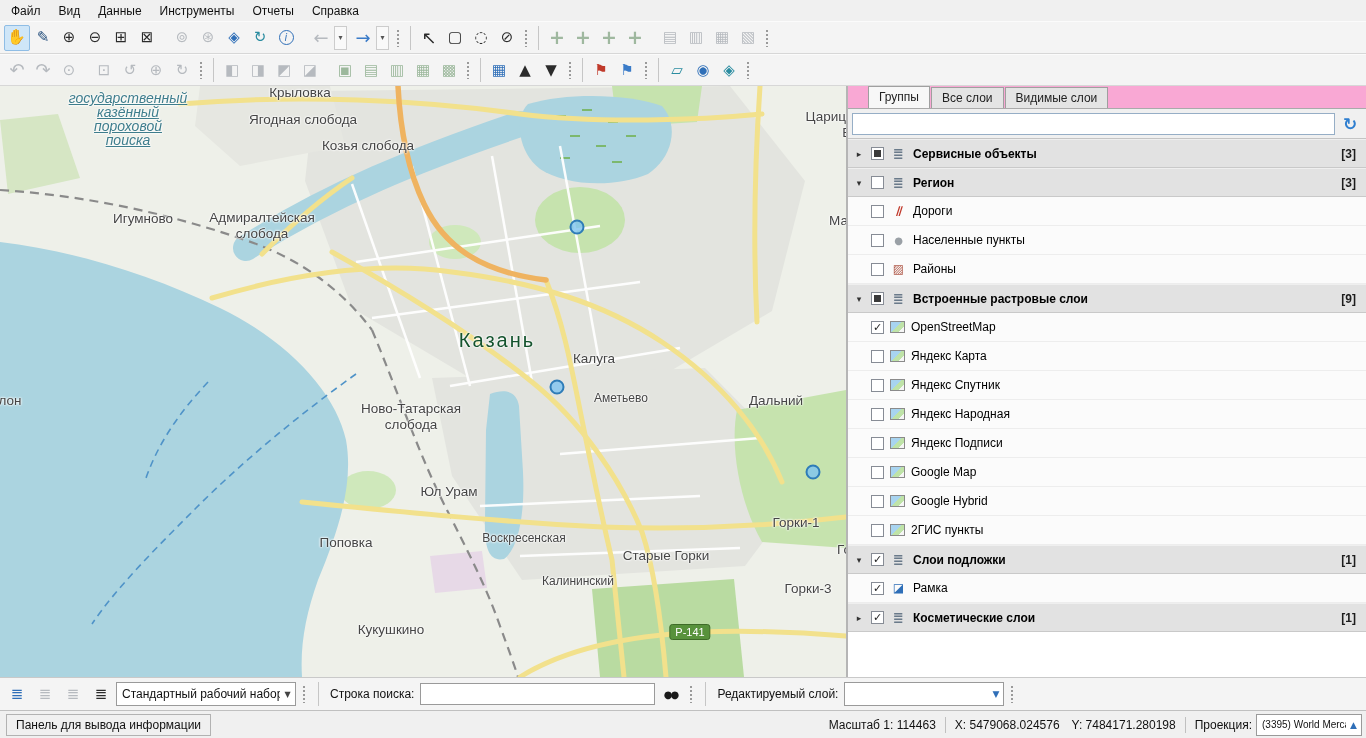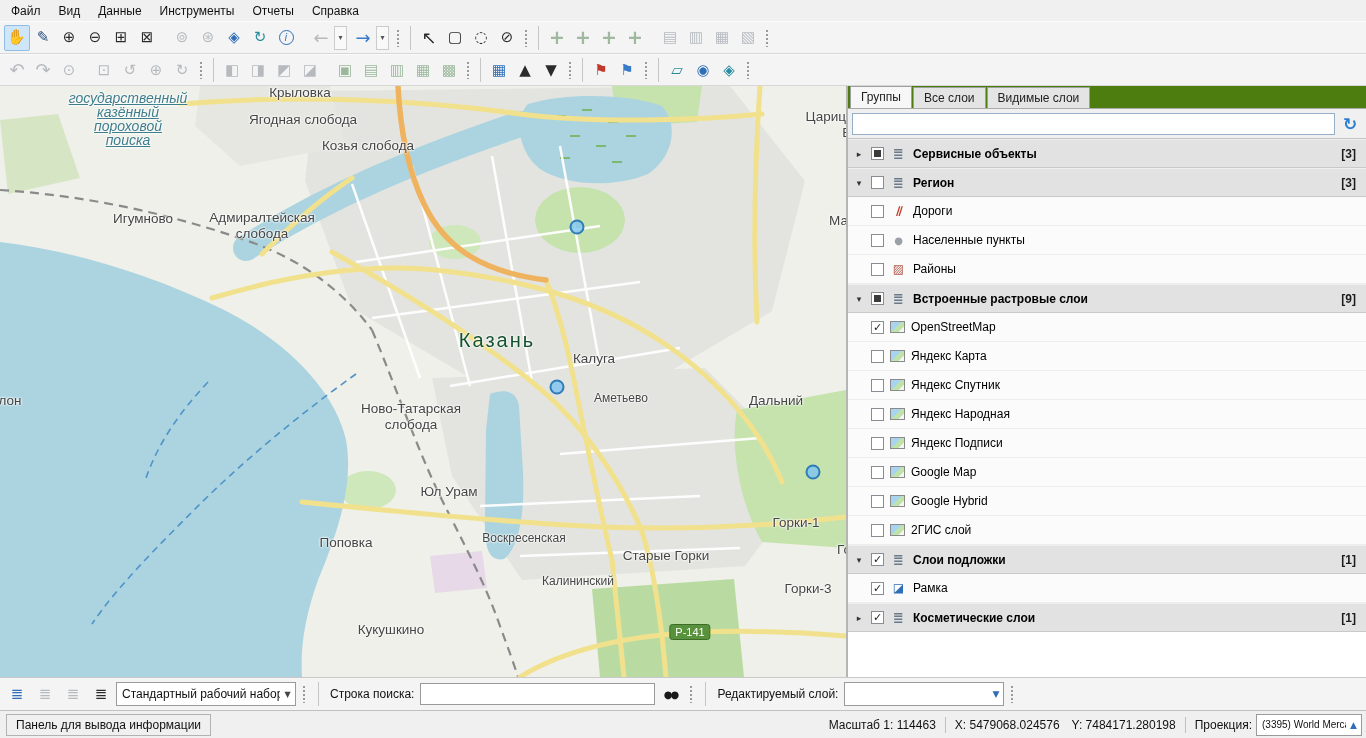--- a/index.html
+++ b/index.html
@@ -44,21 +44,21 @@
   .lbl.sm{font-size:12px;}
   .lbl.med{font-size:13.5px;}
   .lbl.city{font-size:20px;color:#14532d;letter-spacing:2px;}
   .lbl.ital{font-style:italic;color:#3e7d8c;font-size:14px;text-decoration:underline;}
   .lbl.shield{background:#58923c;color:#fff;border:1px solid #3e6b28;border-radius:3px;padding:1px 5px;font-size:11px;text-shadow:none;}
   .marker{position:absolute;width:15px;height:15px;border-radius:50%;background:rgba(125,195,240,.8);border:2px solid #2e7cb8;transform:translate(-50%,-50%);}
   #splitter{width:2px;background:#b5b5b5;flex:none;}
 
   
   #rightpanel{flex:1;display:flex;flex-direction:column;background:#f0f0f0;min-width:0;}
-  #tabs{height:22px;display:flex;align-items:flex-end;padding-left:2px;background:#4d7c0f;}
+  #tabs{height:22px;display:flex;align-items:flex-end;padding-left:20px;background:#f9a8d4;}
   .tab{padding:3px 10px 3px;font-size:12px;border:1px solid #9f9f9f;border-bottom:none;background:#e4e4e4;margin-right:1px;color:#222;cursor:default;}
   .tab.active{background:#f7f7f7;padding-bottom:4px;}
   #filterrow{height:30px;display:flex;align-items:center;gap:3px;padding:3px 4px;border-top:1px solid #aaaaaa;background:#f0f0f0;}
   #filterrow input{flex:1;height:22px;border:1px solid #96aec6;background:#fff;padding:0 4px;font-size:12px;}
   .refbtn{width:24px;height:24px;display:flex;align-items:center;justify-content:center;color:#2f7fd0;font-weight:bold;cursor:default;}
   .refbtn span{font-family:"DejaVu Sans",sans-serif;font-size:17px;}
   #tree{flex:1;background:#fff;border-top:1px solid #c4c4c4;overflow:hidden;font-size:12px;}
   .trow{height:29px;display:flex;align-items:center;gap:6px;padding:0 10px 0 5px;background:#fbfbfb;border-bottom:1px solid #ededed;}
   .trow.group{background:#e2e2e2;font-weight:bold;border-bottom:1px solid #c9c9c9;border-top:1px solid #efefef;}
   .trow .arrow{width:12px;text-align:center;font-size:9px;color:#333;flex:none;font-family:"DejaVu Sans",sans-serif;}
@@ -477,21 +477,21 @@
           <div class="trow">
             <span class="arrow"></span>
             <span class="cb "></span>
             <span class="tico raster"></span>
             <span class="tlabel">Google Hybrid</span>
           </div>
           <div class="trow">
             <span class="arrow"></span>
             <span class="cb "></span>
             <span class="tico raster"></span>
-            <span class="tlabel">2ГИС слой</span>
+            <span class="tlabel">2ГИС пункты</span>
           </div>
           <div class="trow group">
             <span class="arrow">▾</span>
             <span class="cb checked"></span>
             <span class="tico group">≣</span>
             <span class="tlabel">Слои подложки</span>
             <span class="count">[1]</span>
           </div>
           <div class="trow">
             <span class="arrow"></span>

